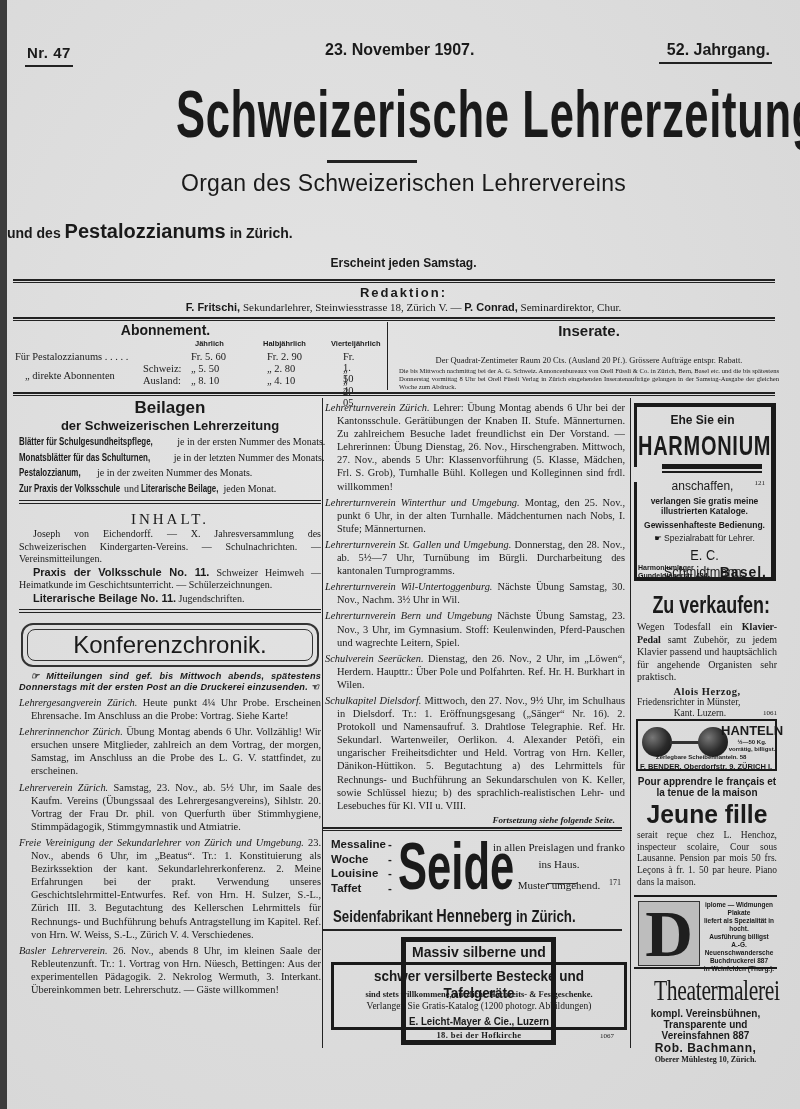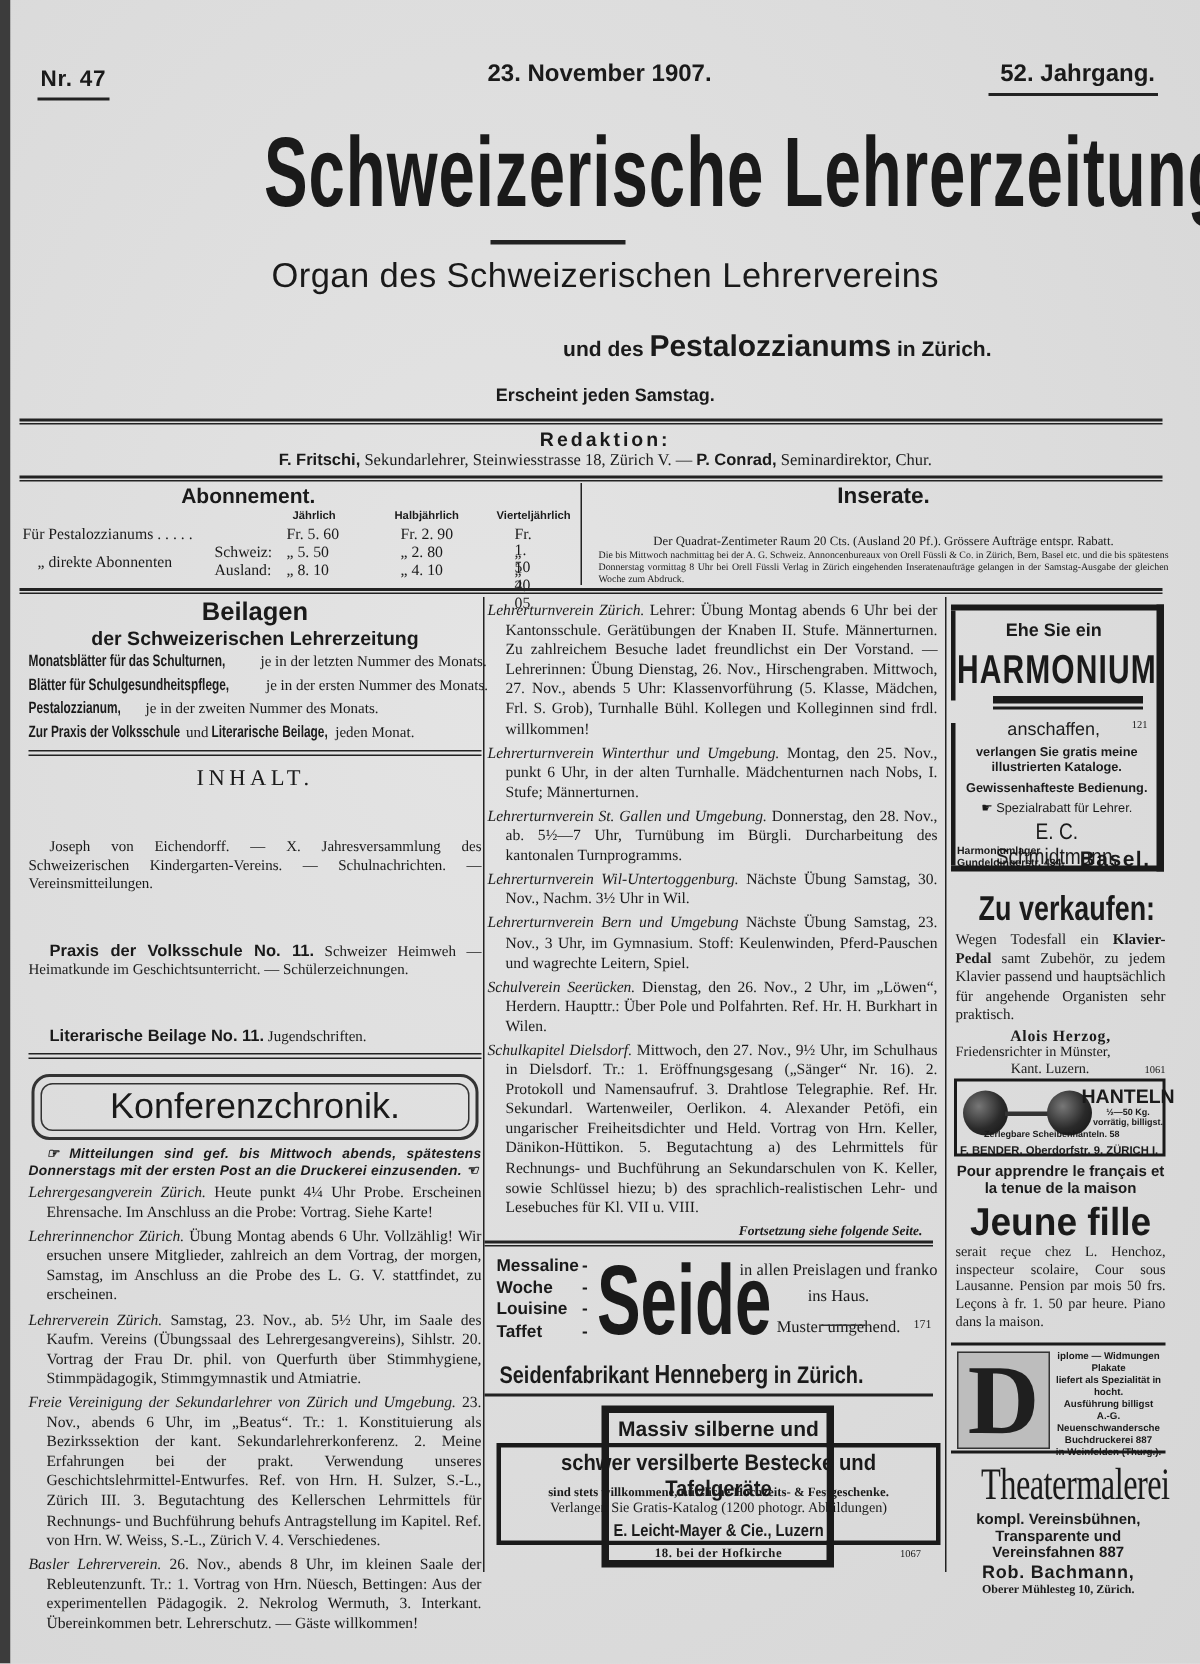--- a/index.html
+++ b/index.html
@@ -19,21 +19,21 @@
   .issue { position:absolute; left:10px; top:6px; font-size:15px; font-weight:700; font-family:"Liberation Sans",sans-serif; letter-spacing:0.5px; }
   .issue::after { content:""; position:absolute; left:-2px; right:-2px; bottom:-6px; height:2px; background:#222; }
   .date { position:absolute; left:308px; top:3px; font-size:16px; font-weight:700; font-family:"Liberation Sans",sans-serif; }
   .year { position:absolute; right:0; top:3px; font-size:16px; font-weight:700; font-family:"Liberation Sans",sans-serif; }
   .year::after { content:""; position:absolute; left:-8px; right:-2px; bottom:-5px; height:2px; background:#222; }
   .masthead-wrap { position:absolute; top:78px; left:0; width:793px; text-align:center; }
   .masthead-wrap span { display:inline-block; font-family:"Liberation Sans",sans-serif; font-weight:700; font-size:66px; transform:scaleX(0.66); white-space:nowrap; line-height:72px; letter-spacing:1px; }
   .mast-underline { position:absolute; top:160px; left:320px; width:90px; height:3px; background:#222; }
 
   .organ { position:absolute; top:170px; left:0; width:793px; text-align:center; font-family:"Liberation Sans",sans-serif; font-size:23px; letter-spacing:0.3px; }
-  .und { position:absolute; top:220px; left:0; width:654px; text-align:right; font-family:"Liberation Sans",sans-serif; font-size:14px; font-weight:700; }
+  .und { position:absolute; top:220px; left:0; width:654px; text-align:left; font-family:"Liberation Sans",sans-serif; font-size:14px; font-weight:700; }
   .und b { font-size:20px; }
   .erscheint { position:absolute; top:256px; left:0; width:793px; text-align:center; font-family:"Liberation Sans",sans-serif; font-size:12px; font-weight:700; }
 
   .rule2 { position:absolute; left:6px; right:25px; height:4px; border-top:2px solid #222; border-bottom:1px solid #222; }
   .redaktion-title { position:absolute; top:285px; left:0; width:793px; text-align:center; font-family:"Liberation Sans",sans-serif; font-size:13px; font-weight:700; letter-spacing:2px; }
   .redaktion-text { position:absolute; top:301px; left:0; width:793px; text-align:center; font-size:11px; }
   .redaktion-text b { font-family:"Liberation Sans",sans-serif; }
 
   
   .abo { position:absolute; top:322px; left:8px; width:301px; height:68px; }
@@ -52,21 +52,21 @@
   .col { position:absolute; font-size:10.4px; line-height:13.1px; text-align:justify; }
   .col1 { left:12px; top:398px; width:302px; }
   .col2 { left:318px; top:398px; width:300px; }
   .colrule { position:absolute; width:1px; background:#222; }
 
   .beil-title { text-align:center; font-family:"Liberation Sans",sans-serif; font-weight:700; font-size:17px; line-height:20px; }
   .beil-sub { text-align:center; font-family:"Liberation Sans",sans-serif; font-weight:700; font-size:13px; line-height:16px; }
   .beil-item { font-size:10px; line-height:15.5px; white-space:nowrap; }
   .beil-item .bn { font-family:"Liberation Sans",sans-serif; font-weight:700; display:inline-block; transform:scaleX(0.72); transform-origin:left center; margin-right:-30px; font-size:11px; }
   .inhalt-title { text-align:center; font-size:15px; letter-spacing:3px; line-height:18px; margin-top:6px; }
-  .inhalt p { font-size:10px; line-height:12.5px; text-indent:14px;margin-top:31px; }
+  .inhalt p { font-size:10px; line-height:12.5px; text-indent:14px; }
   .inhalt b { font-family:"Liberation Sans",sans-serif; font-size:11px; }
   .dblrule { height:4px; border-top:1px solid #222; border-bottom:1px solid #222; margin:4px 0; }
 
   .konf-box { margin:10px 2px 4px 2px; height:44px; border:2px solid #333; border-radius:12px; position:relative; text-align:center; }
   .konf-box::before { content:""; position:absolute; left:4px; right:4px; top:4px; bottom:4px; border:1px solid #333; border-radius:8px; }
   .konf-box span { position:relative; font-family:"Liberation Sans",sans-serif; font-size:24px; line-height:40px; }
   .notice { font-family:"Liberation Sans",sans-serif; font-weight:700; font-style:italic; font-size:9.2px; line-height:11px; text-indent:12px; letter-spacing:0.2px; }
   .entry { margin-top:3px; padding-left:12px; text-indent:-12px; }
   .entry i { font-style:italic; }
 
@@ -214,22 +214,22 @@
   </div>
 
   <div class="rule2" style="top:392px;"></div>
 
   <div class="colrule" style="left:315px;top:398px;height:650px;"></div>
   <div class="colrule" style="left:623px;top:398px;height:650px;"></div>
 
   <div class="col col1">
     <div class="beil-title">Beilagen</div>
     <div class="beil-sub">der Schweizerischen Lehrerzeitung</div>
+    <div class="beil-item"><span class="bn">Blätter für Schulgesundheitspflege,</span> <span>je in der ersten Nummer des Monats.</span></div>
     <div class="beil-item"><span class="bn">Monatsblätter für das Schulturnen,</span> <span>je in der letzten Nummer des Monats.</span></div>
-    <div class="beil-item"><span class="bn">Blätter für Schulgesundheitspflege,</span> <span>je in der ersten Nummer des Monats.</span></div>
     <div class="beil-item"><span class="bn" style="margin-right:-10px;">Pestalozzianum,</span> <span>je in der zweiten Nummer des Monats.</span></div>
     <div class="beil-item"><span class="bn" style="margin-right:-38px;">Zur Praxis der Volksschule</span> <span>und</span> <span class="bn" style="margin-right:-28px;">Literarische Beilage,</span> <span>jeden Monat.</span></div>
     <div class="dblrule"></div>
     <div class="inhalt">
       <div class="inhalt-title">INHALT.</div>
       <p>Joseph von Eichendorff. — X. Jahresversammlung des Schweizerischen Kindergarten-Vereins. — Schulnachrichten. — Vereinsmitteilungen.</p>
       <p><b>Praxis der Volksschule No. 11.</b> <span>Schweizer Heimweh — Heimatkunde im Geschichtsunterricht. — Schülerzeichnungen.</span></p>
       <p><b>Literarische Beilage No. 11.</b> <span>Jugendschriften.</span></p>
     </div>
     <div class="dblrule"></div>

